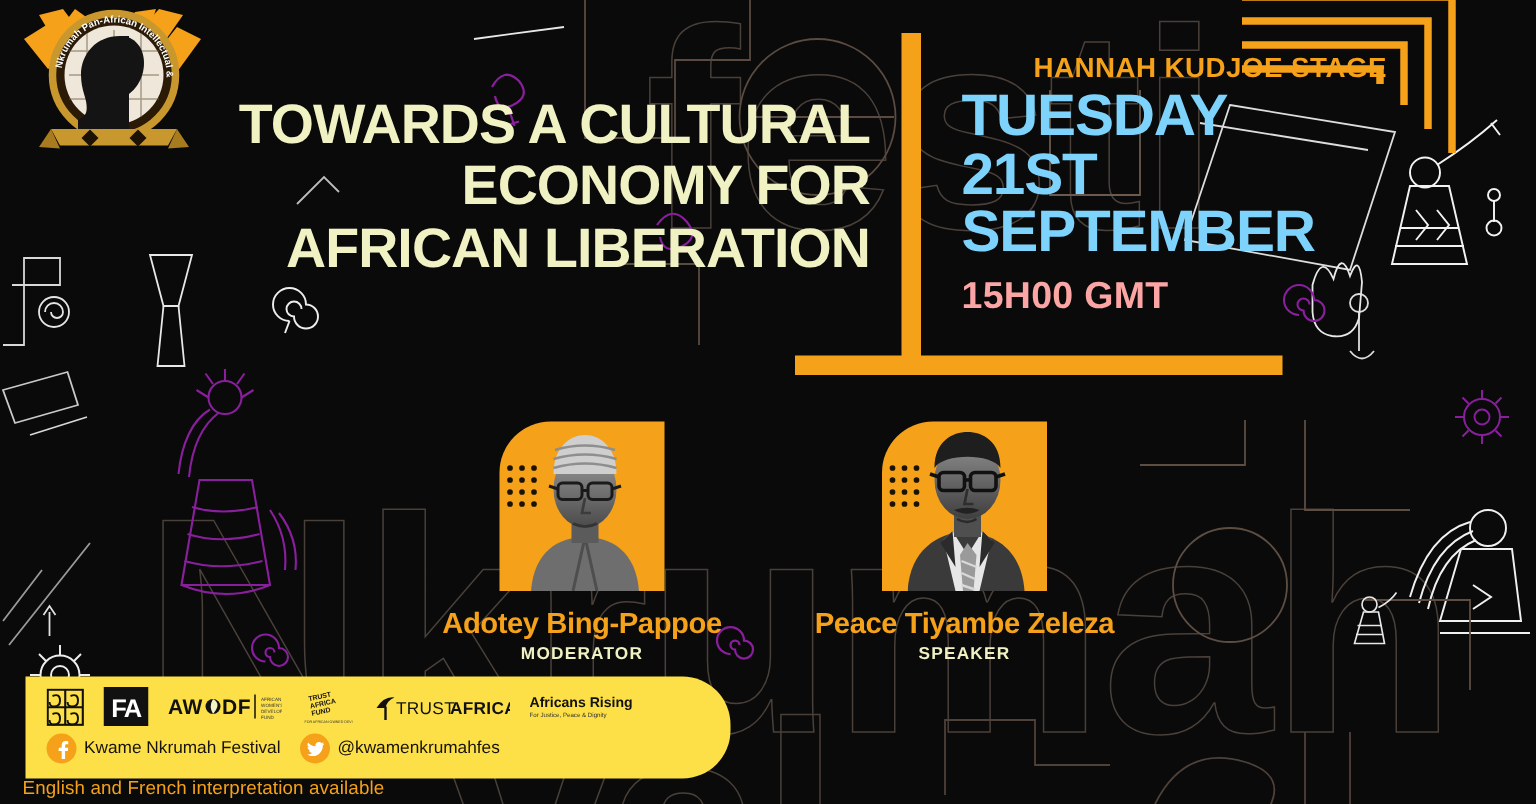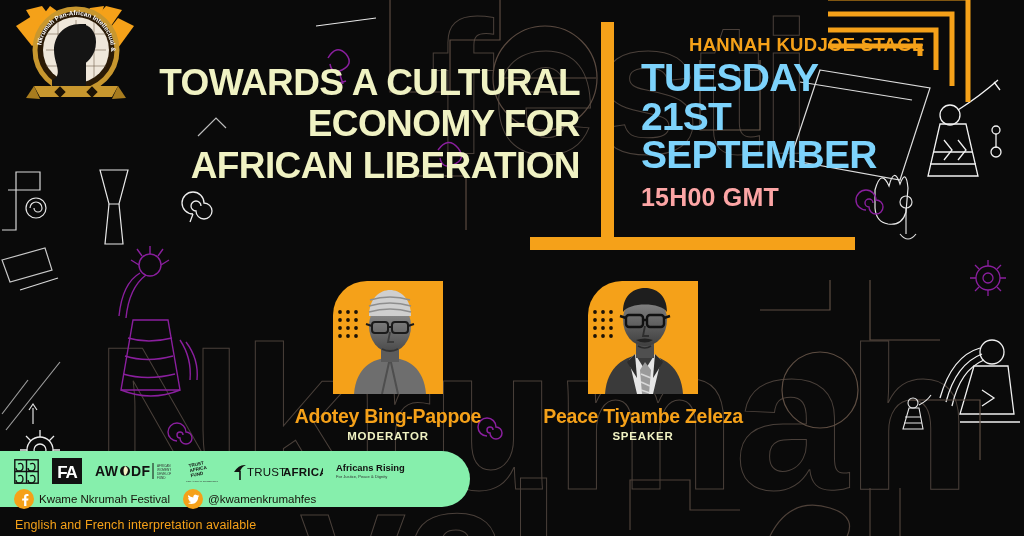--- a/index.html
+++ b/index.html
@@ -111,23 +111,23 @@
     margin-top:11px; white-space:nowrap;
   }
   .sp-role {
     text-align:center; color:#F0F2C3;
     font-weight:800; font-size:11.5px; letter-spacing:0.8px;
     margin-top:2px; text-transform:uppercase;
   }
 
   
   .bottom-panel {
-    position:absolute; left:0; top:451px;
-    width:470px; height:56px;
-    background:#86efac;
+    position:absolute; left:17px; top:451px;
+    width:470px; height:68px;
+    background:#fde047;
     border-top-right-radius:32px;
     border-bottom-right-radius:32px;
   }
   .partner-row {
     position:absolute; left:14px; top:6px;
     height:28px; display:flex; align-items:center; gap:13px;
   }
   .plogo { display:flex; align-items:center; height:26px; }
   .plogo svg { display:block; }
 

